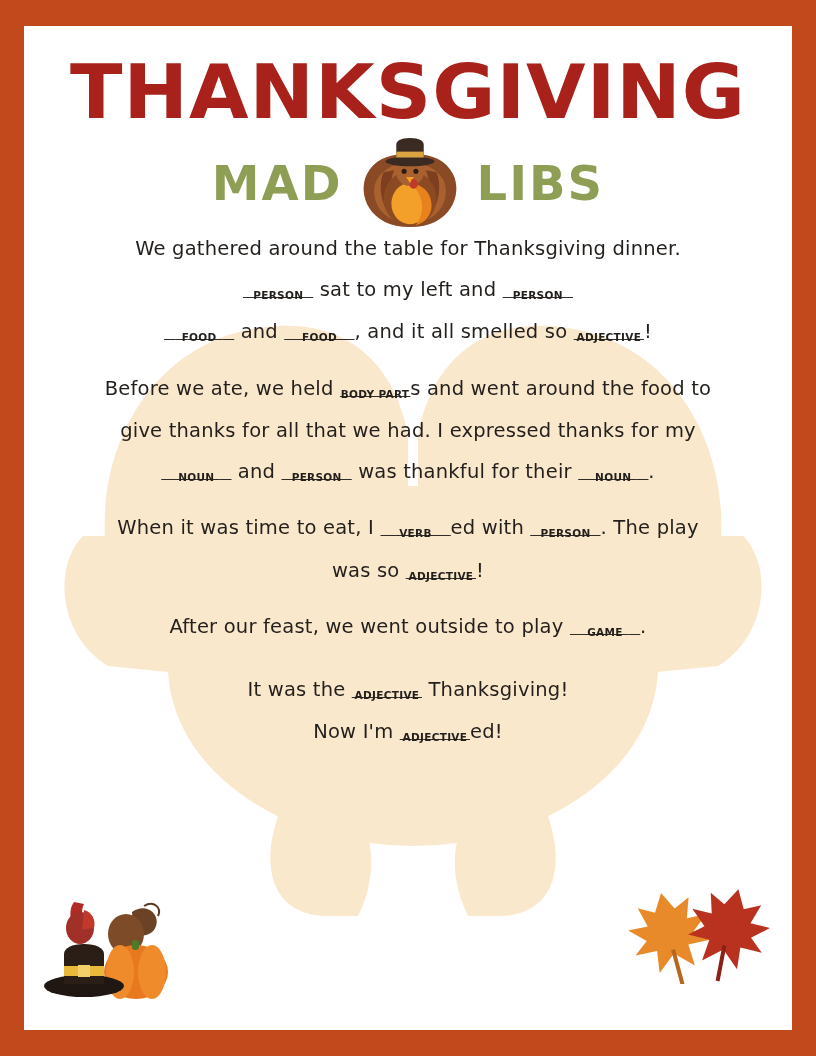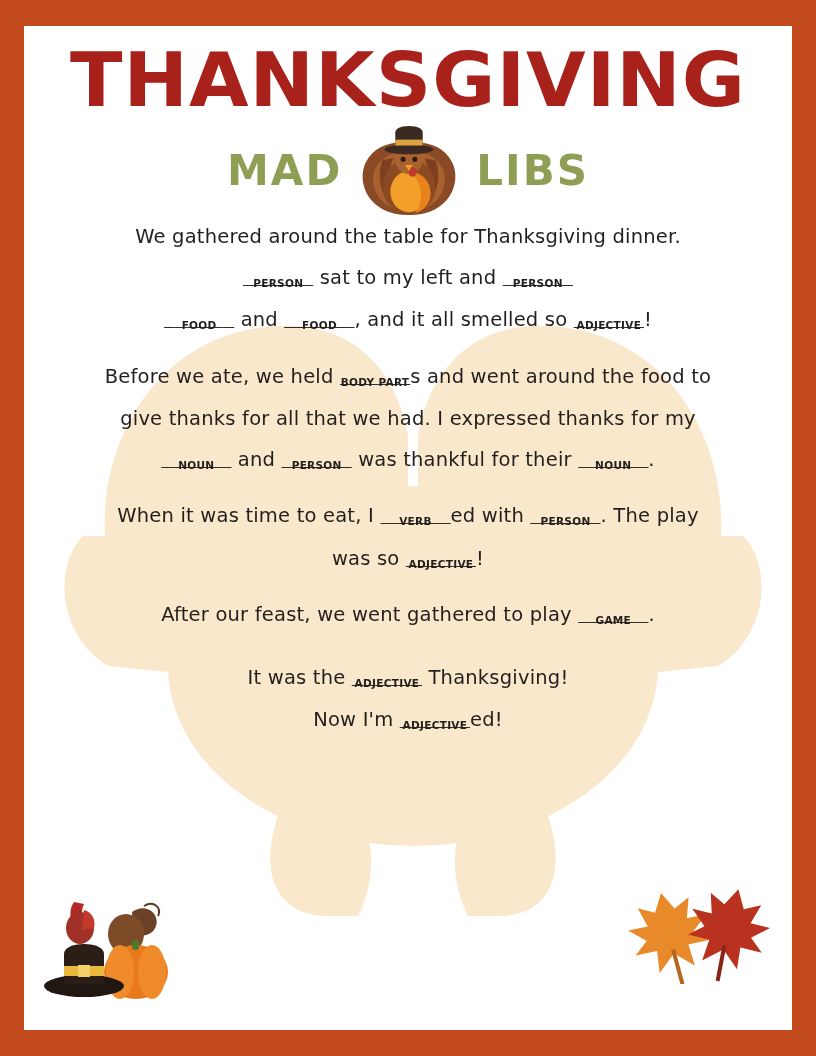--- a/index.html
+++ b/index.html
@@ -37,21 +37,21 @@
     width: 100%;
     height: 700px;
     pointer-events: none;
     z-index: 0;
   }
 
   
   .header {
     position: relative;
     z-index: 2;
-    padding-top: 17px;
+    padding-top: 29px;
     text-align: center;
   }
   .title-main {
     font-family: "DejaVu Sans", sans-serif;
     font-weight: bold;
     font-size: 74px;
     letter-spacing: 1px;
     color: #a8221b;
     line-height: 1;
     margin: 0;
@@ -59,21 +59,21 @@
   }
   .subtitle-row {
     display: flex;
     align-items: center;
     justify-content: center;
     gap: 8px;
     margin-top: 4px;
   }
   .subtitle-word {
     font-weight: bold;
-    font-size: 42px;
+    font-size: 48px;
     letter-spacing: 2px;
     color: #8f9e55;
     line-height: 1;
   }
   .turkey-logo {
     width: 118px;
     height: 100px;
     flex: 0 0 auto;
   }
 
@@ -205,21 +205,21 @@
           <div class="line"><span class="blank"><span class="dashes">______</span><span class="cue">NOUN</span></span><span class="txt"> and </span><span class="blank"><span class="dashes">______</span><span class="cue">PERSON</span></span><span class="txt"> was thankful for their </span><span class="blank"><span class="dashes">______</span><span class="cue">NOUN</span></span><span class="txt">.</span></div>
         </div>
         <div class="gap-md"></div>
         <div class="para">
           <div class="line"><span class="txt">When it was time to eat, I </span><span class="blank"><span class="dashes">______</span><span class="cue">VERB</span></span><span class="txt">ed with </span><span class="blank"><span class="dashes">______</span><span class="cue">PERSON</span></span><span class="txt">. The play</span></div>
           <div class="gap-sm"></div>
           <div class="line"><span class="txt">was so </span><span class="blank"><span class="dashes">______</span><span class="cue">ADJECTIVE</span></span><span class="txt">!</span></div>
         </div>
         <div class="gap-md"></div>
         <div class="para">
-          <div class="line"><span class="txt">After our feast, we went gathered to play </span><span class="blank"><span class="dashes">______</span><span class="cue">GAME</span></span><span class="txt">.</span></div>
+          <div class="line"><span class="txt">After our feast, we went outside to play </span><span class="blank"><span class="dashes">______</span><span class="cue">GAME</span></span><span class="txt">.</span></div>
         </div>
         <div class="gap-lg"></div>
         <div class="para">
           <div class="line"><span class="txt">It was the </span><span class="blank"><span class="dashes">______</span><span class="cue">ADJECTIVE</span></span><span class="txt"> Thanksgiving!</span></div>
           <div class="gap-sm"></div>
           <div class="line"><span class="txt">Now I'm </span><span class="blank"><span class="dashes">______</span><span class="cue">ADJECTIVE</span></span><span class="txt">ed!</span></div>
         </div>
       </div>
 
     <svg class="deco-left" viewBox="0 0 140 120">

